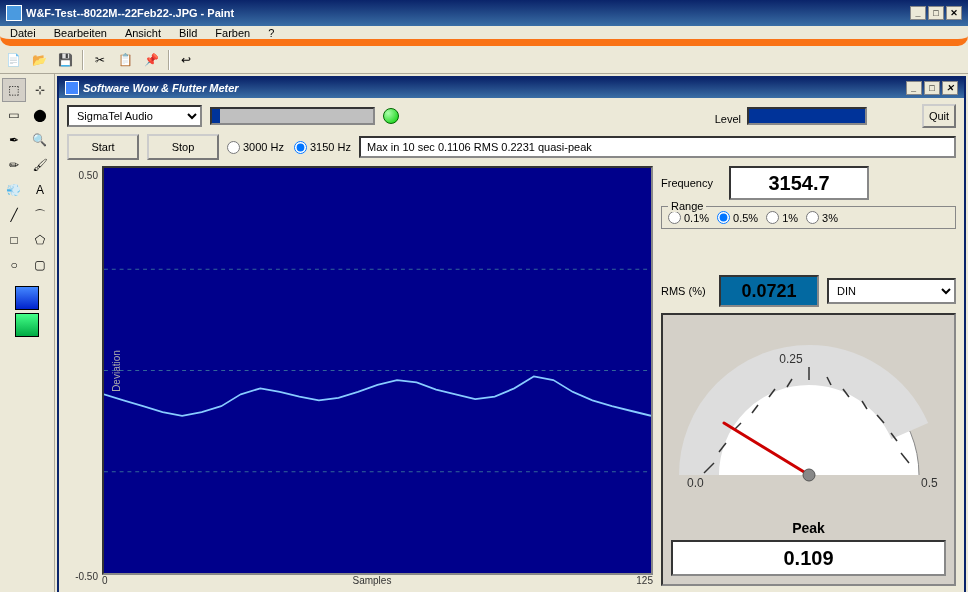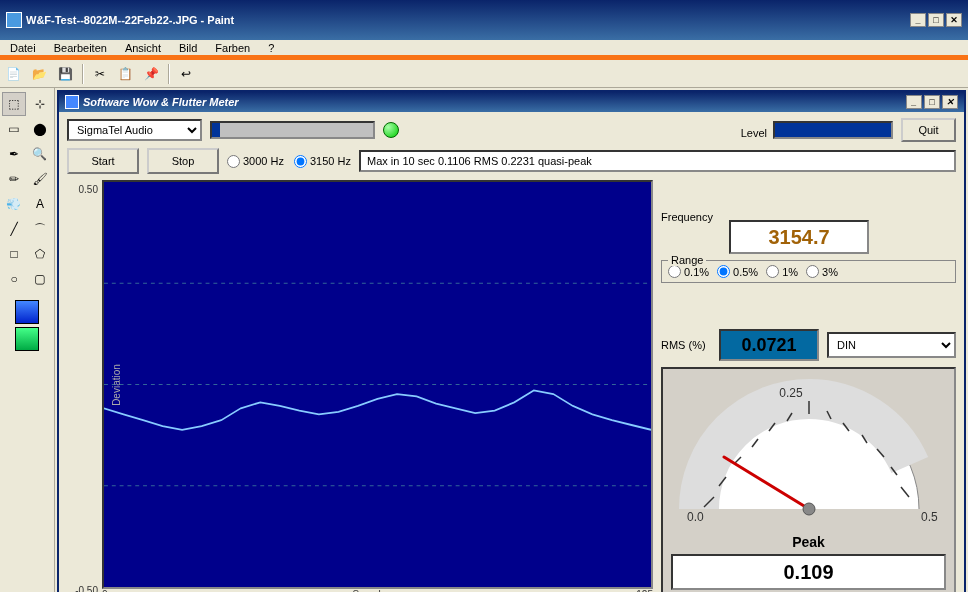--- a/index.html
+++ b/index.html
@@ -15,43 +15,44 @@
     
     .outer-titlebar {
       background: linear-gradient(to bottom, #0a246a, #3a6ea5);
       color: white;
       padding: 3px 6px;
       display: flex;
       align-items: center;
       justify-content: space-between;
       font-size: 11px;
       font-weight: bold;
-      height: 40px;
+      height: 26px;
     }
     .outer-titlebar-left {
       display: flex;
       align-items: center;
       gap: 4px;
     }
     .titlebar-icon {
       width: 16px;
       height: 16px;
       background: #4a9ae0;
       border: 1px solid #fff;
     }
 
     
     .menubar {
       background: #ece9d8;
-      border-bottom: 5px solid #f97316;
+      border-bottom: 7px solid #f97316;
       padding: 2px 4px;
       display: flex;
       gap: 6px;
       height: 20px;
       align-items: center;
+      border-radius: 10px;
     }
     .menubar-item {
       padding: 1px 6px;
       cursor: pointer;
       font-size: 11px;
     }
 
     
     .toolbar {
       background: #ece9d8;
@@ -208,26 +209,27 @@
     .level-label {
       font-size: 11px;
     }
     .level-bar {
       width: 120px;
       height: 18px;
       background: #003399;
       border: 2px inset #888;
     }
     .quit-btn {
-      width: 55px;
+      width: 34px;
       height: 24px;
       background: #ece9d8;
       border: 2px outset #ccc;
       font-size: 11px;
       cursor: pointer;
+      margin-left: 47px;
     }
 
     
     .second-row {
       display: flex;
       align-items: center;
       gap: 8px;
     }
     .ctrl-btn {
       width: 72px;
@@ -330,22 +332,21 @@
     .freq-value {
       background: white;
       border: 2px inset #888;
       font-size: 20px;
       font-weight: bold;
       width: 140px;
       height: 34px;
       display: flex;
       align-items: center;
       justify-content: center;
-      color: #a16207;
-      margin-top: 40px;
+      color: #000000;
     }
     .range-section {
       border: 1px solid #888;
       padding: 4px 6px;
       position: relative;
     }
     .range-legend {
       position: absolute;
       top: -7px;
       left: 6px;

